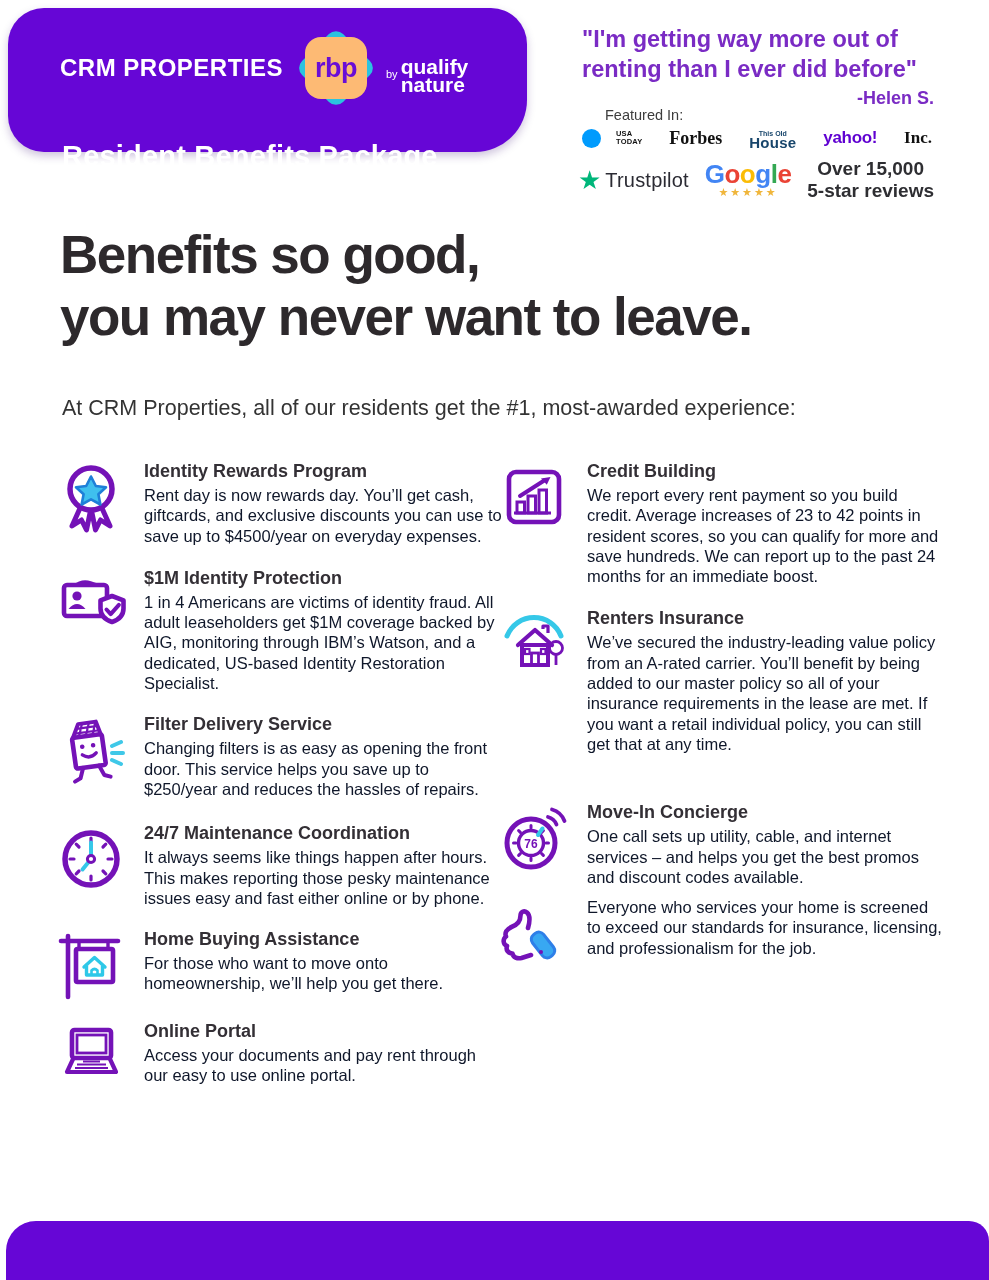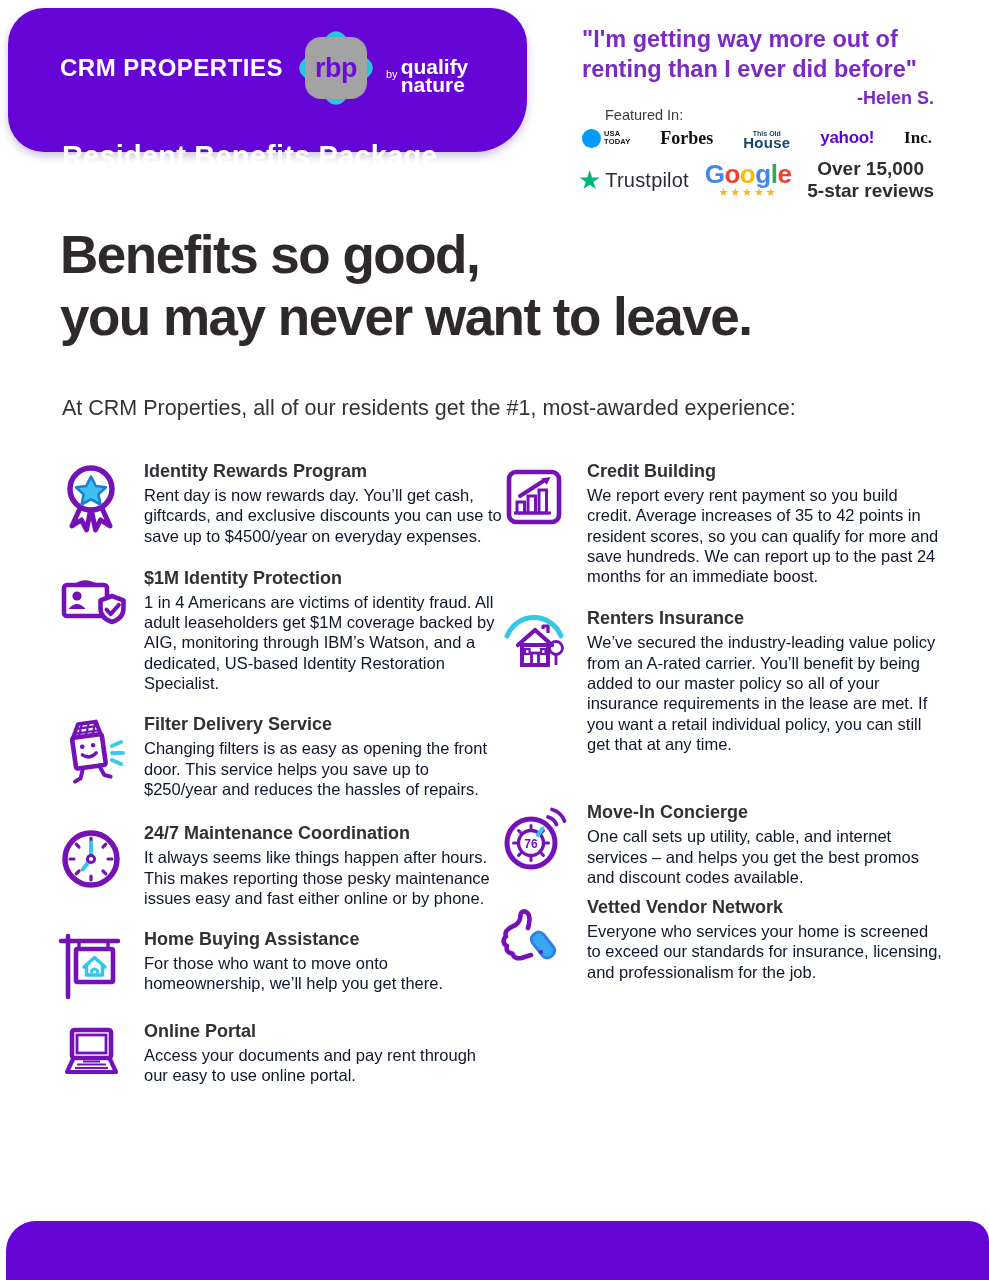--- a/index.html
+++ b/index.html
@@ -18,42 +18,42 @@
     position:absolute; left:52px; top:46px; color:#fff;
     font-size:24px; font-weight:bold; letter-spacing:0.5px;
   }
   .logo-badge { position:absolute; left:288px; top:20px; width:80px; height:80px; }
   .logo-teal {
     position:absolute; left:11px; top:11px; width:58px; height:58px;
     background:#2BC3DF; border-radius:10px; transform:rotate(45deg);
   }
   .logo-white {
     position:absolute; left:9px; top:9px; width:62px; height:62px;
-    background:#a3a3a3; border-radius:16px; display:flex; align-items:center; justify-content:center;
+    background:#fdba74; border-radius:16px; display:flex; align-items:center; justify-content:center;
   }
   .logo-rbp { color:#6A0DD6; font-size:27px; font-weight:bold; letter-spacing:-0.5px; }
   .by-brand { position:absolute; left:378px; top:50px; color:#fff; white-space:nowrap; }
   .by-word { font-size:11px; vertical-align:14px; margin-right:3px; }
   .brand-stack { display:inline-block; font-weight:bold; font-size:21px; line-height:18px; }
   .brand-line2 { text-align:left; }
   .package-title {
     position:absolute; left:54px; top:132px; color:#ffffff;
     font-size:29px; font-weight:bold; letter-spacing:0.2px;
   }
   
   .quote-block { position:absolute; left:582px; top:24px; width:352px; }
   .quote-line { color:#7A2BC4; font-weight:bold; font-size:23.5px; line-height:30px; }
   .quote-attr { color:#7A2BC4; font-weight:bold; font-size:18px; text-align:right; margin-top:4px; }
   
   .featured-label { position:absolute; left:605px; top:107px; font-size:14.5px; color:#3d3d3d; }
   .outlets-row {
     position:absolute; left:582px; top:124px; width:350px; height:28px;
     display:flex; align-items:center; justify-content:space-between;
   }
-  .usa-today { display:flex; align-items:center; gap:3px; }
+  .usa-today { display:flex; align-items:center; gap:15px; }
   .usa-circle { width:19px; height:19px; border-radius:50%; background:#009BFD; }
   .usa-text { font-size:7.5px; font-weight:bold; color:#111; line-height:8px; letter-spacing:0.2px; }
   .forbes-logo { font-family:"Liberation Serif", serif; font-weight:bold; font-size:18px; color:#111; }
   .toh-logo { text-align:center; color:#17456B; line-height:9px; }
   .toh-top { font-size:7px; font-weight:bold; }
   .toh-bottom { font-size:15px; font-weight:bold; letter-spacing:0.3px; }
   .yahoo-logo { font-size:17px; font-weight:bold; color:#5F01D1; letter-spacing:-0.3px; }
   .inc-logo { font-family:"Liberation Serif", serif; font-weight:bold; font-size:17px; color:#111; }
   
   .reviews-row {
@@ -277,21 +277,21 @@
           <rect x="19" y="41" width="7.5" height="11" stroke="#7412B7" stroke-width="3"></rect>
           <rect x="30" y="35" width="7.5" height="17" stroke="#7412B7" stroke-width="3"></rect>
           <rect x="41" y="29" width="7.5" height="23" stroke="#7412B7" stroke-width="3"></rect>
           <path d="M16 52 h37" stroke="#7412B7" stroke-width="3"></path>
           <path d="M22 35 L47 19" stroke="#7412B7" stroke-width="4" stroke-linecap="round"></path>
           <path d="M52.5 16 l-9.5 1.5 l5.8 6.2 z" fill="#7412B7"></path>
         </svg>
       </div>
       <div class="item-text">
         <div class="item-title">Credit Building</div>
-        <div class="item-body">We report every rent payment so you build credit. Average increases of 35 to 42 points in resident scores, so you can qualify for more and save hundreds. We can report up to the past 24 months for an immediate boost.</div>
+        <div class="item-body">We report every rent payment so you build credit. Average increases of 23 to 42 points in resident scores, so you can qualify for more and save hundreds. We can report up to the past 24 months for an immediate boost.</div>
       </div>
     </div>
 
     <div class="item item-2">
       <div class="item-icon">
         <svg width="72" height="72" viewBox="0 0 72 72" fill="none">
           <path d="M9 28 A29 29 0 0 1 63 28" stroke="#35C8E8" stroke-width="5" stroke-linecap="round"></path>
           <path d="M50 25 v-7 h-5 v3" stroke="#7412B7" stroke-width="3.2" stroke-linejoin="round"></path>
           <path d="M20 37 L37 22 L54 37" stroke="#7412B7" stroke-width="4.2" stroke-linecap="round" stroke-linejoin="round"></path>
           <rect x="24" y="37" width="26" height="20" stroke="#7412B7" stroke-width="4"></rect>
@@ -328,21 +328,20 @@
 
     <div class="item item-4">
       <div class="item-icon">
         <svg width="72" height="72" viewBox="0 0 72 72" fill="none">
           <rect x="38" y="34" width="14" height="28" rx="6" transform="rotate(-38 45 48)" fill="#38A8F2" stroke="#2E7FE8" stroke-width="3"></rect>
           <circle cx="43" cy="55" r="2" fill="#7412B7"></circle>
           <path d="M30 31 c2 -7 2 -13 -1 -15.5 c-3 -2.5 -6.5 -0.5 -6.5 3 c0 5.5 -3.5 9.5 -9 11.5 c-5 2 -7 6 -5.5 9.5 c-3.5 2.5 -3 8 1 9.5 c-1.5 4 1.5 7.5 5.5 7.5 c0.5 4 5 5.5 9 4.5 l9.5 -3" stroke="#7412B7" stroke-width="4.6" stroke-linecap="round" stroke-linejoin="round"></path>
         </svg>
       </div>
       <div class="item-text">
-        <div class="item-title">Vetted Vendor Network</div>
         <div class="item-body">Everyone who services your home is screened to exceed our standards for insurance, licensing, and professionalism for the job.</div>
       </div>
     </div>
 
 
   </div>
 
   <div class="bottom-bar"></div>
 
 </div>

